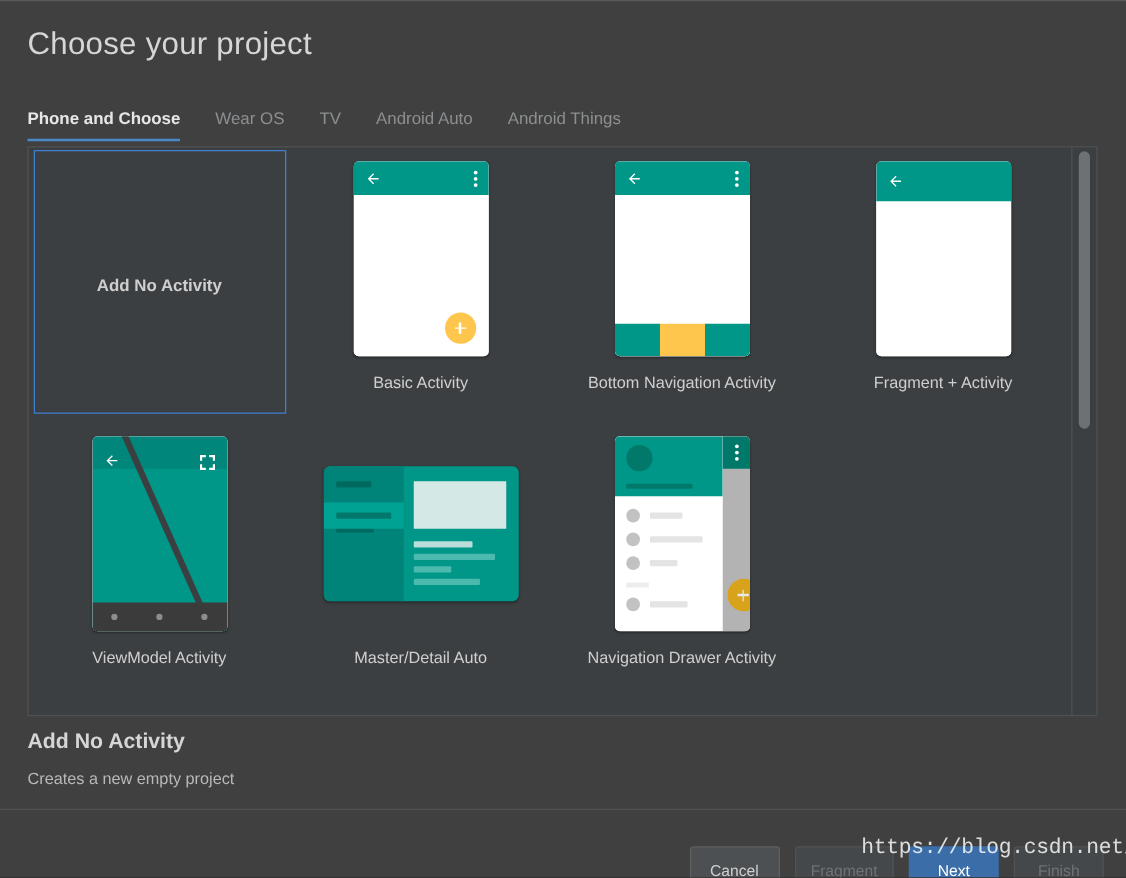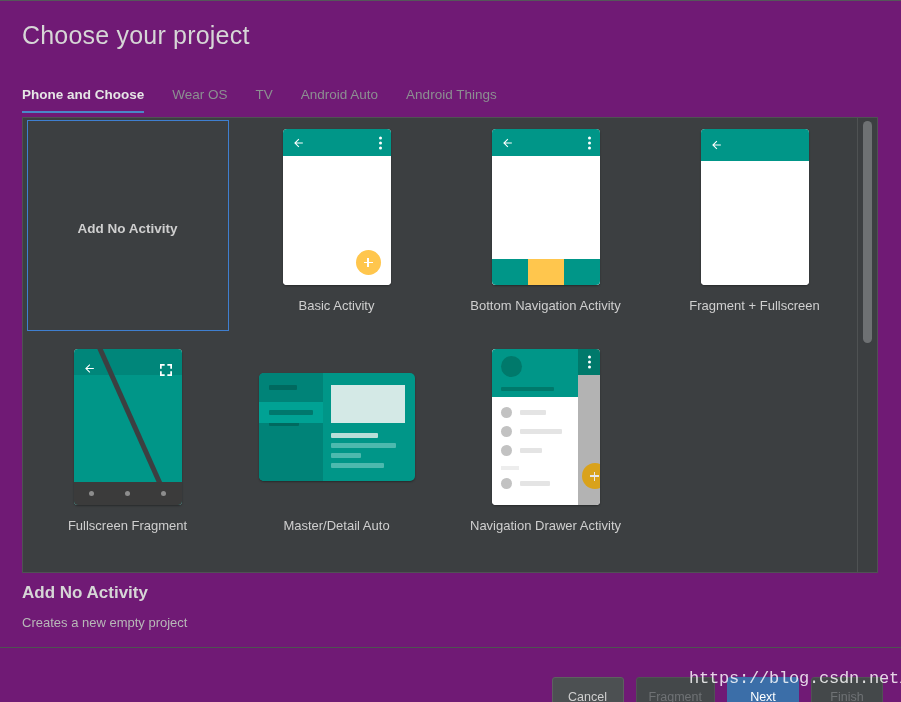--- a/index.html
+++ b/index.html
@@ -9,21 +9,21 @@
     height: 702px;
     overflow: hidden;
     background: #2b2b2b;
     font-family: "Liberation Sans", sans-serif;
   }
 
   #dialog {
     position: relative;
     width: 901px;
     height: 702px;
-    background: #701a75;
+    background: #404040;
     color: #bbbbbb;
     border-top: 1px solid #555759;
     overflow: hidden;
   }
 
   
   #title {
     position: absolute;
     left: 22px;
     top: 20px;
@@ -510,21 +510,21 @@
         <div class="thumbwrap">
           <div class="phone">
             <div class="appbar tall">
               <svg class="ico-back" viewBox="0 0 24 24">
                 <path d="M20 11H7.8l5.6-5.6L12 4l-8 8 8 8 1.4-1.4L7.8 13H20z" fill="#ffffff"></path>
               </svg>
             </div>
             <div class="body-white"></div>
           </div>
         </div>
-        <div class="cap">Fragment + Fullscreen</div>
+        <div class="cap">Fragment + Activity</div>
       </div>
 
       <div class="cell">
         <div class="thumbwrap">
           <div class="phone">
             <div class="fs-body">
               <div class="fs-topshade"></div>
               <div class="fs-diag"></div>
               <svg class="ico-back" style="top:13px;transform:none;" viewBox="0 0 24 24">
                 <path d="M20 11H7.8l5.6-5.6L12 4l-8 8 8 8 1.4-1.4L7.8 13H20z" fill="#ffffff"></path>
@@ -533,21 +533,21 @@
                 <path d="M3 3h7v2.6H5.6V10H3V3zm11 0h7v7h-2.6V5.6H14V3zM3 14h2.6v4.4H10V21H3v-7zm15.4 0H21v7h-7v-2.6h4.4V14z" fill="#ffffff"></path>
               </svg>
               <div class="fs-navbar">
                 <i></i>
                 <i></i>
                 <i></i>
               </div>
             </div>
           </div>
         </div>
-        <div class="cap">Fullscreen Fragment</div>
+        <div class="cap">ViewModel Activity</div>
       </div>
 
       <div class="cell">
         <div class="thumbwrap">
           <div class="tablet">
             <div class="md-left">
               <div class="ln" style="width:28px"></div>
               <div class="hl">
                 <div class="ln2" style="width:44px"></div>
               </div>

